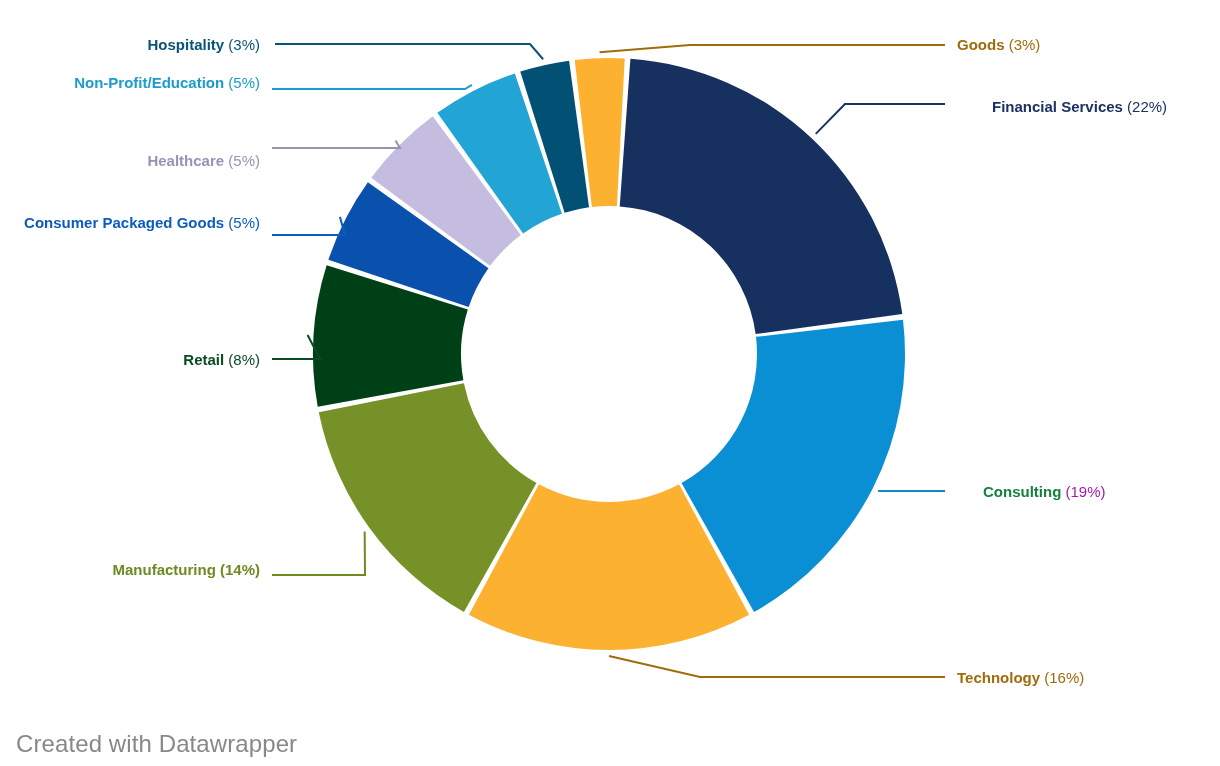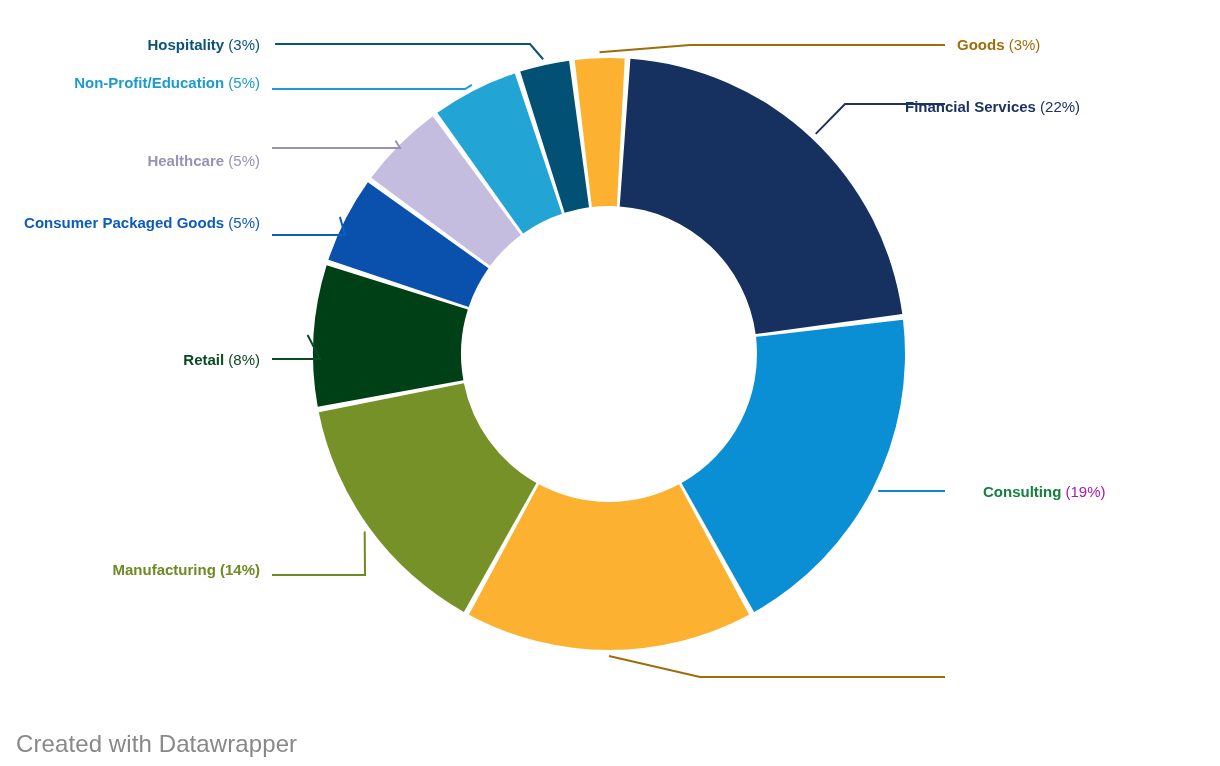--- a/index.html
+++ b/index.html
@@ -93,30 +93,34 @@
         <polyline points="307.595928014662,335.0372631021474 320,359 272,359" stroke="#0A4A22" fill="none" stroke-width="2"></polyline>
         <polyline points="364.67686769876593,531.5111461923269 365,575 272,575" stroke="#6E8A23" fill="none" stroke-width="2"></polyline>
       </g>
   </svg>
 
   <div class="label right" style="left:957px; top:31px;">
     <span class="name" style="color:#A06C0A;">Goods</span>
     <span class="pct" style="color:#A06C0A;">(3%)</span>
   </div>
 
-  <div class="label right wrap" style="left:905px; top:93px; max-width:250px;text-align:right;">
+  <div class="label right wrap" style="left:992px; top:93px; max-width:250px;text-align:right;">
     <span class="name" style="color:#1B3263;">Financial Services</span>
     <span class="pct" style="color:#1B3263;">(22%)</span>
   </div>
 
   <div class="label right" style="left:957px; top:478px;">
     <span class="name" style="color:#15803d;margin-left:26px;">Consulting</span>
     <span class="pct" style="color:#a21caf;margin-top:47px;">(19%)</span>
   </div>
 
+  <div class="label right" style="left:957px; top:664px;">
+    <span class="name" style="color:#A06C0A;">Technology</span>
+    <span class="pct" style="color:#A06C0A;">(16%)</span>
+  </div>
 
   <div class="label left" style="right:960px; top:31px;">
     <span class="name" style="color:#0A5379;">Hospitality</span>
     <span class="pct" style="color:#0A5379;">(3%)</span>
   </div>
 
   <div class="label left wrap" style="right:960px; top:69px; max-width:250px;">
     <span class="name" style="color:#1B9BCE;">Non-Profit/Education</span>
     <span class="pct" style="color:#1B9BCE;">(5%)</span>
   </div>

